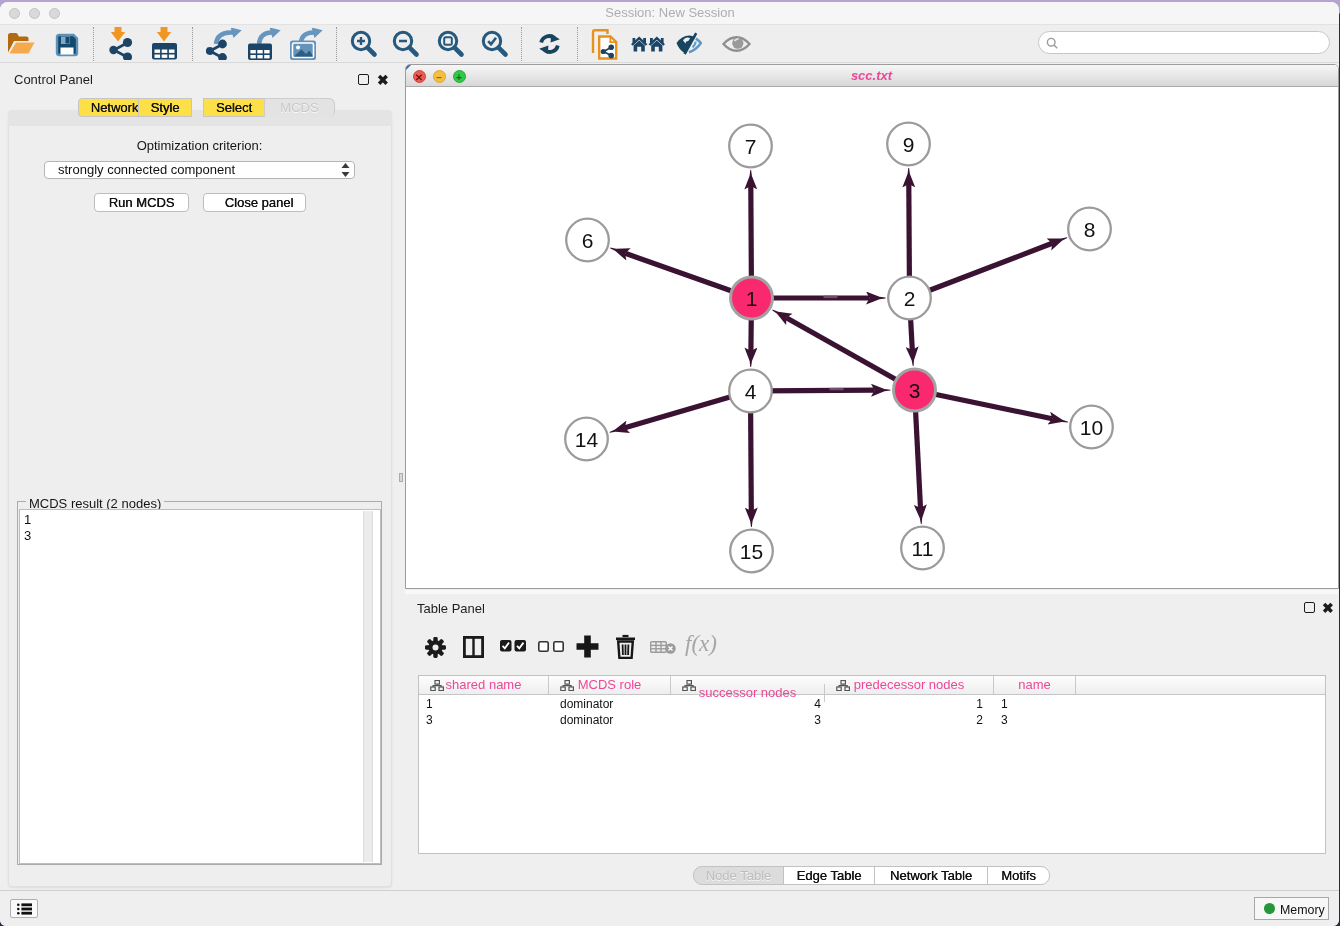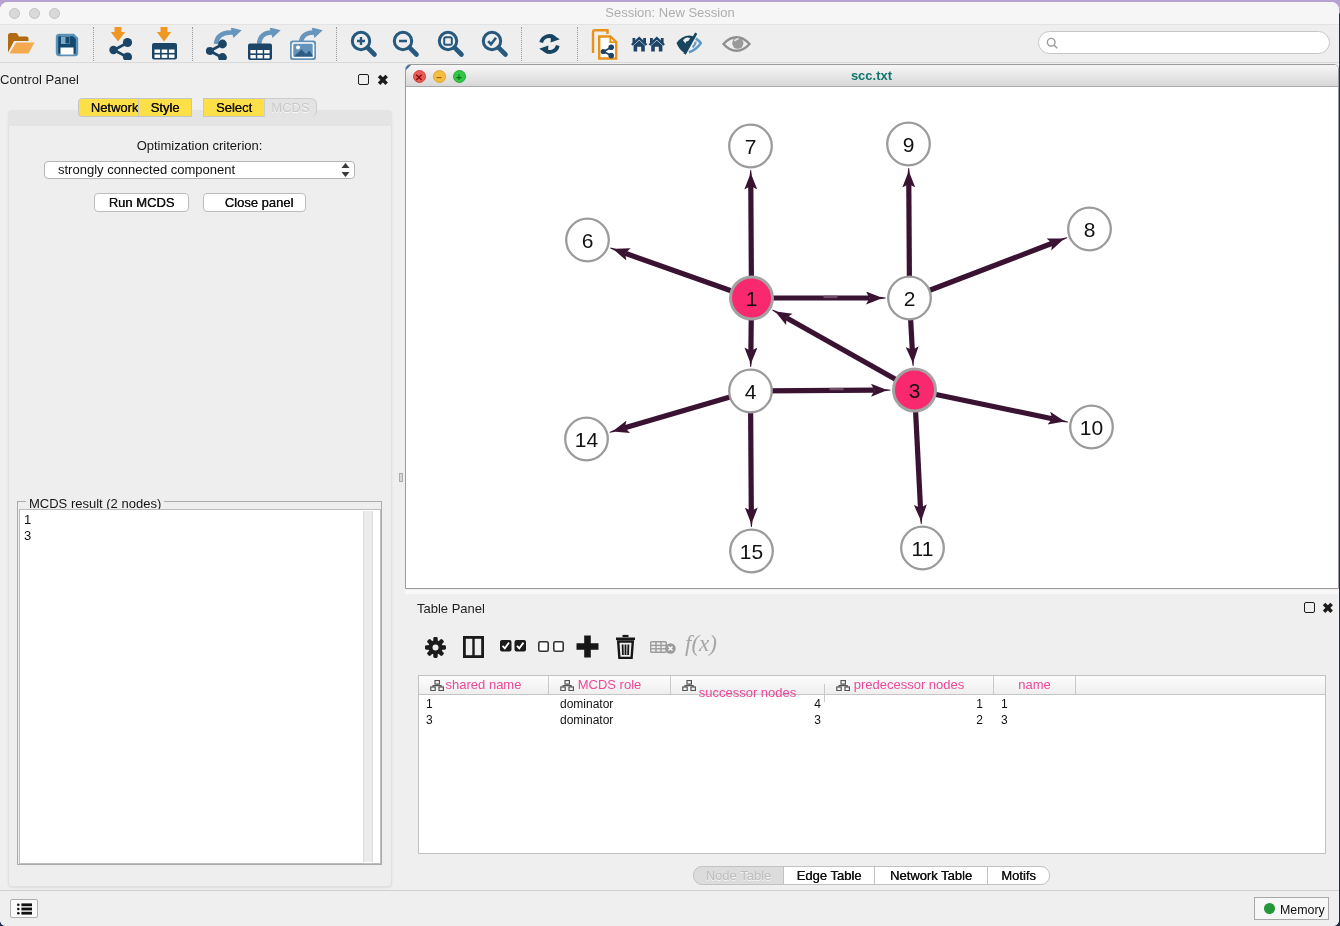--- a/index.html
+++ b/index.html
@@ -10,38 +10,38 @@
   .abs { position:absolute; }
   
   .titlebar { position:absolute; left:0; top:2px; width:100%; height:22px; background:#f6f6f6; }
   .tl { position:absolute; top:7.5px; width:11px; height:11px; border-radius:50%; background:#d9d9d9; border:1px solid #c2c2c2; }
   .apptitle { position:absolute; top:2px; left:0; width:100%; height:22px; line-height:22px; text-align:center; font-size:13px; color:#aeaeae; }
   
   .toolbar { position:absolute; left:0; top:24px; width:100%; height:39px; background:#efeeee; border-top:1px solid #e2e2e2; border-bottom:1px solid #dadada; }
   .sep { position:absolute; top:27px; height:34px; width:0; border-left:1px dotted #9a9a9a; }
   .searchbox { position:absolute; left:1038px; top:31px; width:292px; height:23px; background:#fff; border:1px solid #c6c6c6; border-radius:12px; }
   
-  .cp-title { position:absolute; left:0; top:72px; font-size:13px; color:#1e1e1e; }
+  .cp-title { position:absolute; left:14px; top:72px; font-size:13px; color:#1e1e1e; }
   .sqicon { position:absolute; width:11px; height:11px; border:1.5px solid #1b1b1b; border-radius:2px; }
   .xicon { position:absolute; font-size:14px; font-weight:bold; color:#1b1b1b; line-height:14px; }
   .tab { position:absolute; z-index:3; top:97.5px; height:19px; background:#fde047; border:1px solid #c6c6c6; font-size:13px; text-align:center; line-height:18px; color:#111; text-shadow:0.35px 0 0 #111; }
   .card { position:absolute; left:8px; top:110px; width:384px; height:777px; background:#eeeeee; border:1px solid #e0e0e0; border-radius:4px; box-shadow:0 1px 2px rgba(0,0,0,0.08); }
   .cardstrip { position:absolute; left:8px; top:110px; width:384px; height:16px; background:#e4e4e4; border-radius:4px 4px 0 0; }
   .optlabel { position:absolute; left:44px; top:138px; width:311px; text-align:center; font-size:13px; color:#161616; }
   .selbox { position:absolute; left:44px; top:161px; width:311px; height:18px; background:#fff; border:1px solid #b5b5b5; border-radius:4px; font-size:13px; line-height:16px; color:#111; padding-left:13px; }
   .btn { position:absolute; top:193px; height:19px; background:#fff; border:1px solid #bdbdbd; border-radius:4px; font-size:13px; text-align:center; line-height:17px; color:#111; text-shadow:0.35px 0 0 #111; }
   .fieldset { position:absolute; left:17px; top:501px; width:365px; height:364px; border:1px solid #ababab; }
   .legend { position:absolute; left:26px; top:495.5px; background:#eeeeee; padding:0 3px; font-size:13px; color:#161616; }
   .resultbox { position:absolute; left:19px; top:509px; width:362px; height:355px; background:#fff; border:1px solid #bdbdbd; font-size:13px; color:#111; }
   .scrollstrip { position:absolute; right:7px; top:1px; bottom:1px; width:10px; background:#ececec; border-left:1px solid #dcdcdc; border-right:1px solid #dcdcdc; }
   
   .nwin { position:absolute; left:404.5px; top:64px; width:934px; height:524.5px; border:1px solid #9c9c9c; border-radius:5px 5px 0 0; background:#fff; overflow:hidden; }
   .ntitle { position:absolute; left:0; top:0; width:100%; height:22px; background:linear-gradient(#f7f7f7,#d7d7d7); border-bottom:1px solid #ababab; }
   .nlight { position:absolute; top:5px; width:13px; height:13px; border-radius:50%; font-size:10px; font-weight:bold; text-align:center; line-height:13px; }
-  .ntext { position:absolute; width:100%; text-align:center; font-size:13px; font-weight:bold; color:#0f766e; line-height:22px; }
+  .ntext { position:absolute; width:100%; text-align:center; font-size:13px; font-weight:bold; color:#ec4899; line-height:22px;font-style:italic; }
   
   .tp-title { position:absolute; left:417px; top:601px; font-size:13px; color:#1e1e1e; }
   .tbl { position:absolute; left:418px; top:675px; width:908px; height:179px; background:#fff; border:1px solid #c2c2c2; }
   .thead { position:absolute; left:0; top:0; width:100%; height:19px; background:linear-gradient(#fdfdfd,#eeeeee); border-bottom:1px solid #c6c6c6; }
   .th { position:absolute; top:0; height:18px; border-right:1px solid #c9c9c9; font-size:13px; color:#ec4899; text-align:center; line-height:18px; }
   .td { position:absolute; font-size:12px; color:#111; }
   .btab { position:absolute; top:866px; height:19px; background:#fff; border:1px solid #c2c2c2; font-size:13px; text-align:center; line-height:17px; color:#111; text-shadow:0.35px 0 0 #111; }
   
   .statusbar { position:absolute; left:0; top:890px; width:100%; height:36px; background:#efefef; border-top:1px solid #cfcfcf; }
 </style>
@@ -206,21 +206,21 @@
         <circle cx="5.2" cy="5.2" r="3.8" fill="none" stroke="#9a9a9a" stroke-width="1.4"></circle>
         <line x1="8" y1="8" x2="11.2" y2="11.2" stroke="#9a9a9a" stroke-width="1.4"></line>
       </svg>
 
 <div class="cp-title">Control Panel</div>
 <div class="sqicon" style="left:358px;top:74px;"></div>
 <div class="xicon" style="left:377px;top:73px;">✖</div>
 <div class="tab" style="left:78px;width:73px;border-radius:4px 0 0 4px;">Network</div>
 <div class="tab" style="left:138px;width:54px;">Style</div>
 <div class="tab" style="left:203px;width:62px;">Select</div>
-<div class="tab" style="left:264px;width:53px;height:19px;background:#e3e3e3;color:#c9c9c9;border-color:#cdcdcd;border-bottom:none;border-radius:0 6px 6px 0;text-shadow:0 1px 0 #f8f8f8;">MCDS</div>
+<div class="tab" style="left:264px;width:71px;height:19px;background:#e3e3e3;color:#c9c9c9;border-color:#cdcdcd;border-bottom:none;border-radius:0 6px 6px 0;text-shadow:0 1px 0 #f8f8f8;">MCDS</div>
 <div class="card"></div>
 <div class="cardstrip"></div>
 <div class="optlabel">Optimization criterion:</div>
 <div class="selbox">strongly connected component</div>
 <svg class="abs" style="left:341px;top:163px;" width="9" height="14" viewBox="0 0 9 14">
         <path d="M4.5 0 L8.5 5 L0.5 5 Z" fill="#3a3a3a"></path>
         <path d="M4.5 14 L8.5 9 L0.5 9 Z" fill="#3a3a3a"></path>
       </svg>
 <div class="btn" style="left:94px;width:95px;">Run MCDS</div>
 <div class="btn" style="left:203px;width:103px;padding-left:9px;">Close panel</div>

